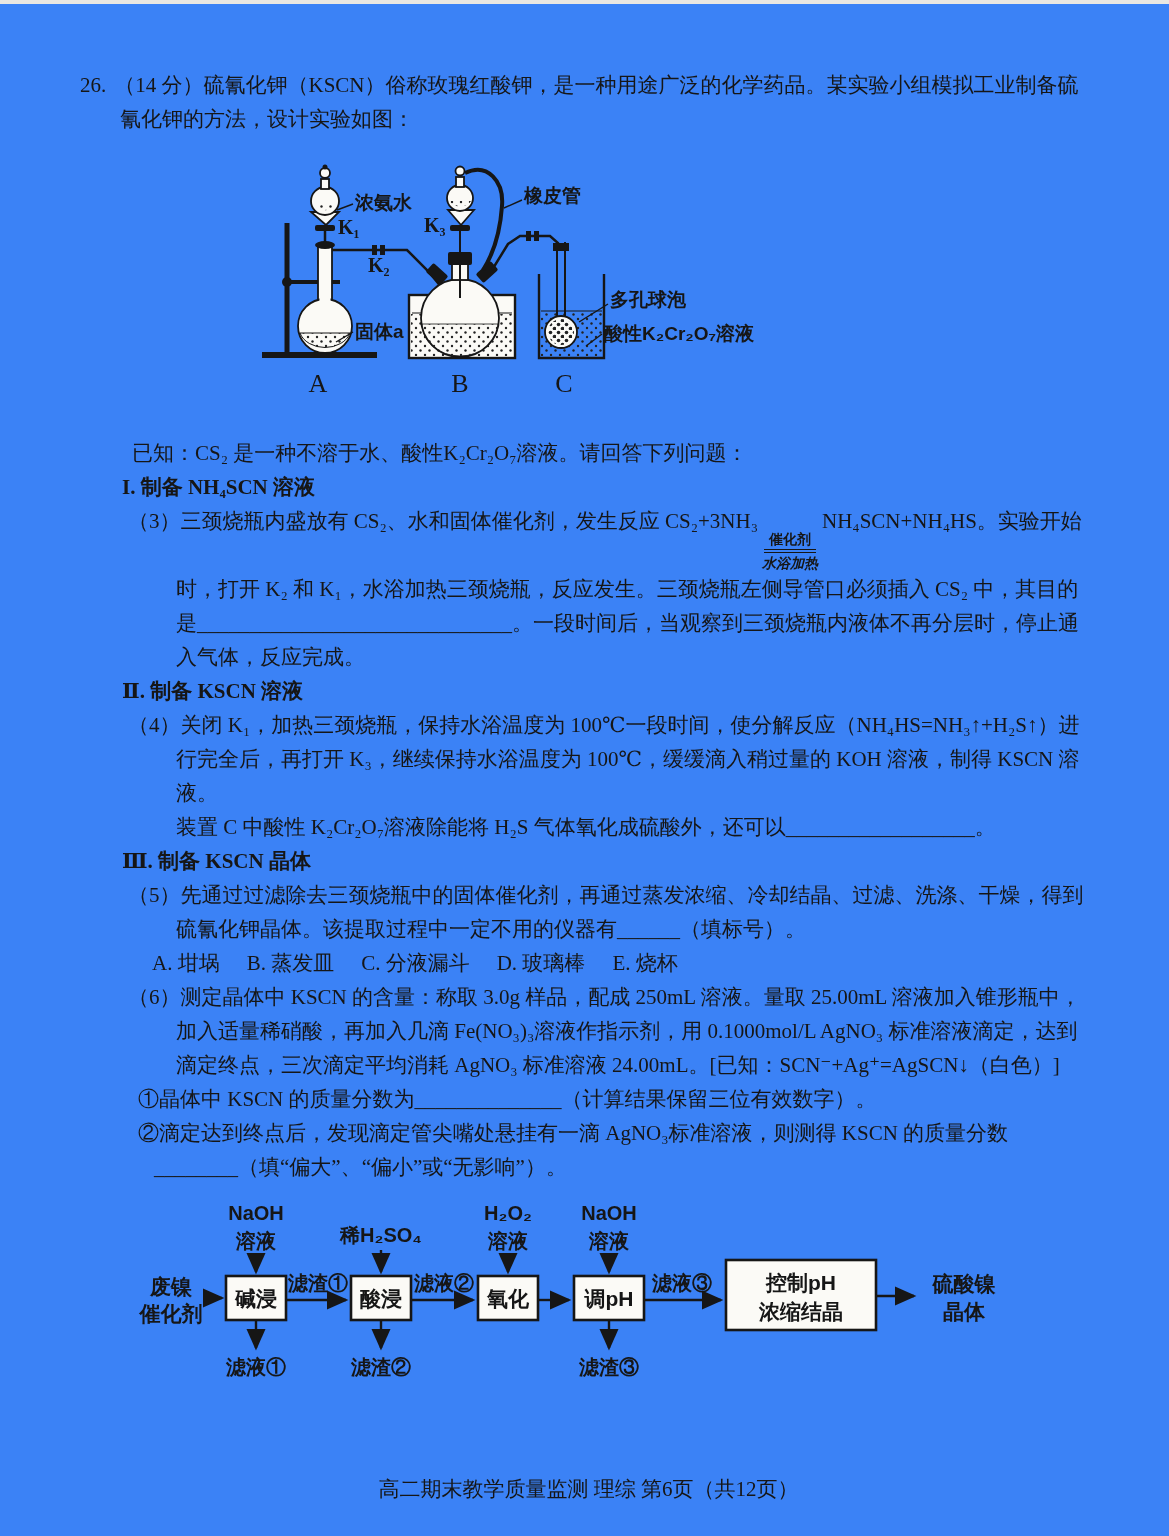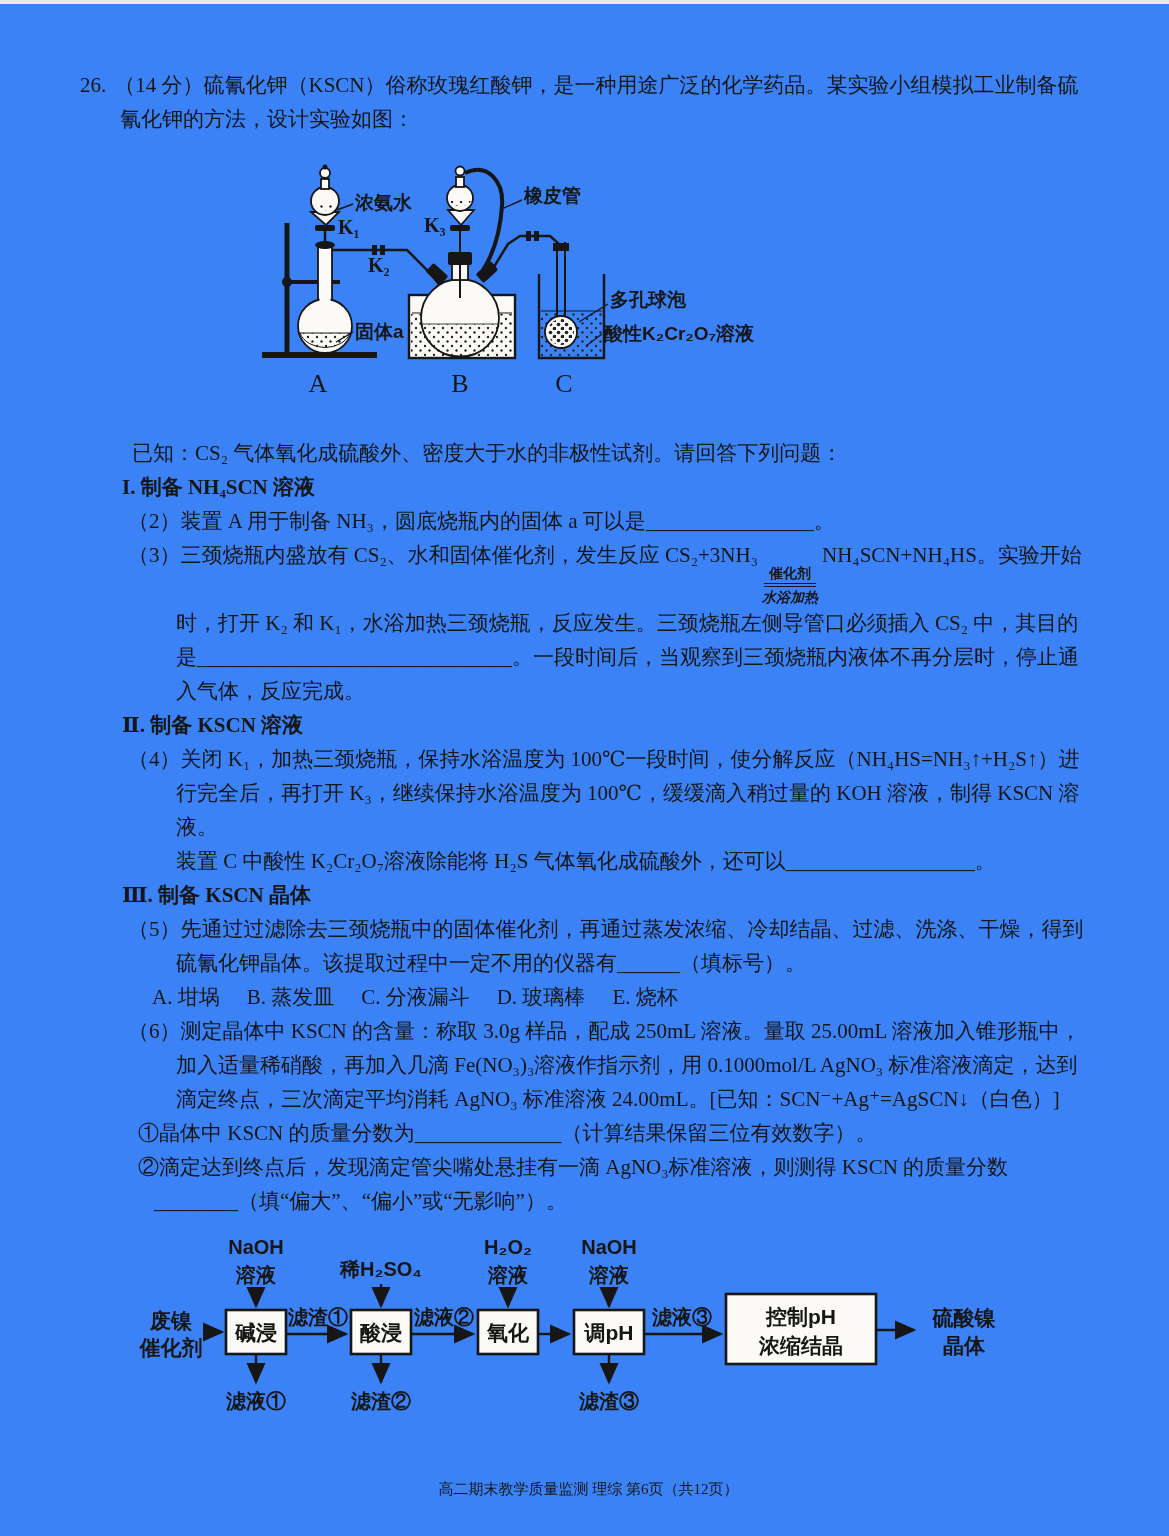--- a/index.html
+++ b/index.html
@@ -16,21 +16,21 @@
   .options{display:flex;gap:27px;margin-left:72px;}
   .sub{margin-left:58px;}
   .sub-hang{margin-left:58px;padding-left:16px;text-indent:-16px;}
   .cond{display:inline-flex;flex-direction:column;align-items:center;
         font-family:"Liberation Sans",sans-serif;font-size:14px;font-weight:bold;
         line-height:1.3;vertical-align:-16px;margin:0 4px;text-indent:0;}
   .cond-top{border-bottom:4px double #161616;padding:0 5px 1px;}
   .cond-bottom{padding-top:1px;font-style:italic;}
   .apparatus-wrap{margin:10px 0 10px 172px;}
   .flow-wrap{margin:4px 0 0 46px;}
-  .footer{position:absolute;left:8px;right:0;top:1468px;text-align:center;font-size:15px;}
+  .footer{position:absolute;left:8px;right:0;top:1468px;text-align:center;font-size:21px;}
   
   .dlabel{font:bold 19px "Liberation Sans",sans-serif;fill:#161616;}
   .klabel{font:bold 20px "Liberation Serif",serif;fill:#161616;}
   .abclabel{font:26px "Liberation Serif",serif;fill:#161616;text-anchor:middle;}
   .flabel{font:bold 21px "Liberation Sans",sans-serif;fill:#161616;text-anchor:middle;}
   .fsmall{font:bold 20px "Liberation Sans",sans-serif;fill:#161616;text-anchor:middle;}
   .lead{stroke:#161616;stroke-width:1.4;}
   .tube{stroke:#161616;stroke-width:2.5;fill:none;}
   .glass{fill:#fbfaf6;stroke:#161616;stroke-width:1.8;}
   .fbox{fill:#fbfaf6;stroke:#161616;stroke-width:2.6;}
@@ -148,23 +148,22 @@
         <text class="dlabel" x="272" y="56">橡皮管</text>
         <text class="dlabel" x="103" y="192">固体a</text>
         <text class="dlabel" x="358" y="160">多孔球泡</text>
         <text class="dlabel" x="352" y="194">酸性K₂Cr₂O₇溶液</text>
         <text class="abclabel" x="66" y="246">A</text>
         <text class="abclabel" x="208" y="246">B</text>
         <text class="abclabel" x="312" y="246">C</text>
       </svg>
     </div>
 
-    <p class="known">已知：CS₂ 气体氧化成硫酸外、密度大于水的非极性试剂。请回答下列问题：</p>
+    <p class="known">已知：CS₂ 是一种不溶于水、酸性K₂Cr₂O₇溶液。请回答下列问题：</p>
     <p class="sec">I. 制备 NH₄SCN 溶液</p>
-    <p class="item">（2）装置 A 用于制备 NH₃，圆底烧瓶内的固体 a 可以是________________。</p>
 
     <p class="item"><span>（3）三颈烧瓶内盛放有 CS₂、水和固体催化剂，发生反应 CS₂+3NH₃</span><span class="cond">
           <span class="cond-top">催化剂</span>
           <span class="cond-bottom">水浴加热</span>
         </span><span>NH₄SCN+NH₄HS。实验开始时，打开 K₂ 和 K₁，水浴加热三颈烧瓶，反应发生。三颈烧瓶左侧导管口必须插入 CS₂ 中，其目的是______________________________。一段时间后，当观察到三颈烧瓶内液体不再分层时，停止通入气体，反应完成。</span></p>
 
     <p class="sec">Ⅱ. 制备 KSCN 溶液</p>
     <p class="item">（4）关闭 K₁，加热三颈烧瓶，保持水浴温度为 100℃一段时间，使分解反应（NH₄HS=NH₃↑+H₂S↑）进行完全后，再打开 K₃，继续保持水浴温度为 100℃，缓缓滴入稍过量的 KOH 溶液，制得 KSCN 溶液。</p>
     <p class="cont">装置 C 中酸性 K₂Cr₂O₇溶液除能将 H₂S 气体氧化成硫酸外，还可以__________________。</p>
     <p class="sec">Ⅲ. 制备 KSCN 晶体</p>

